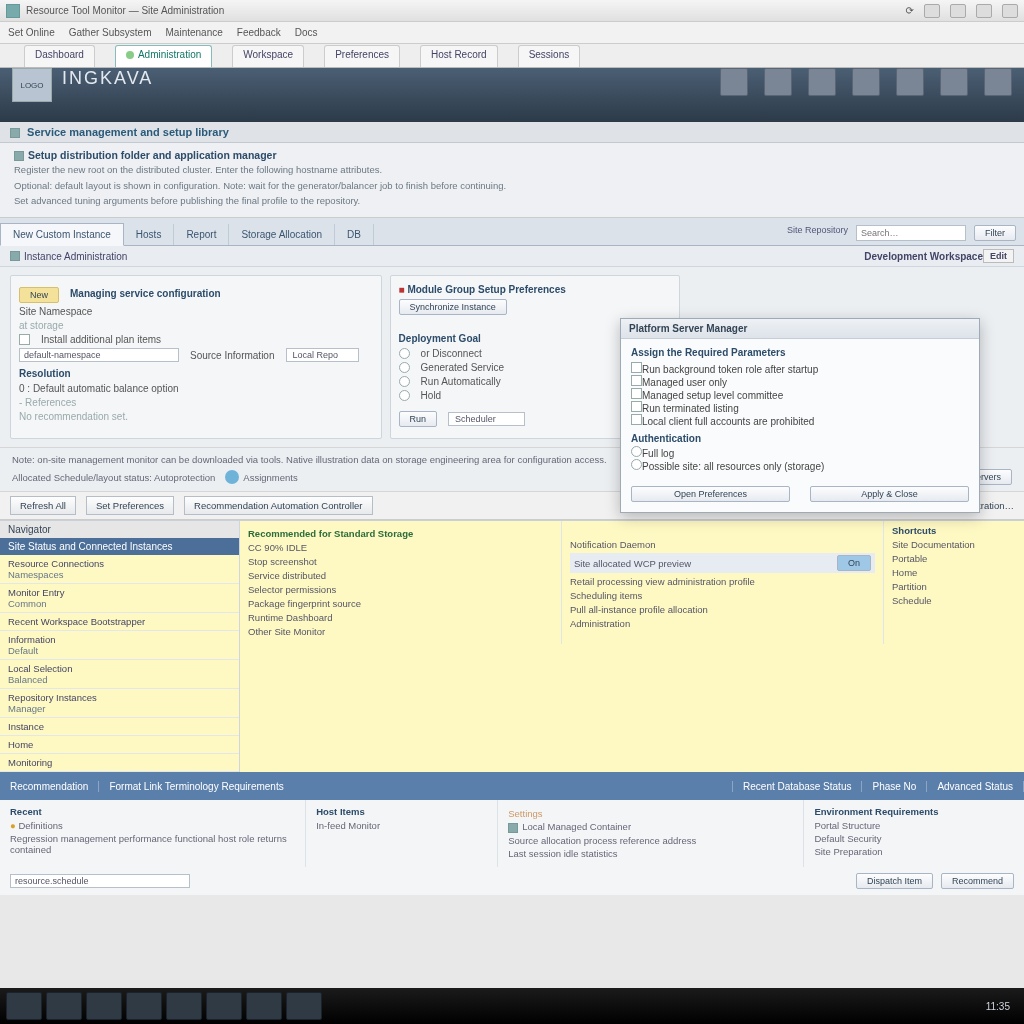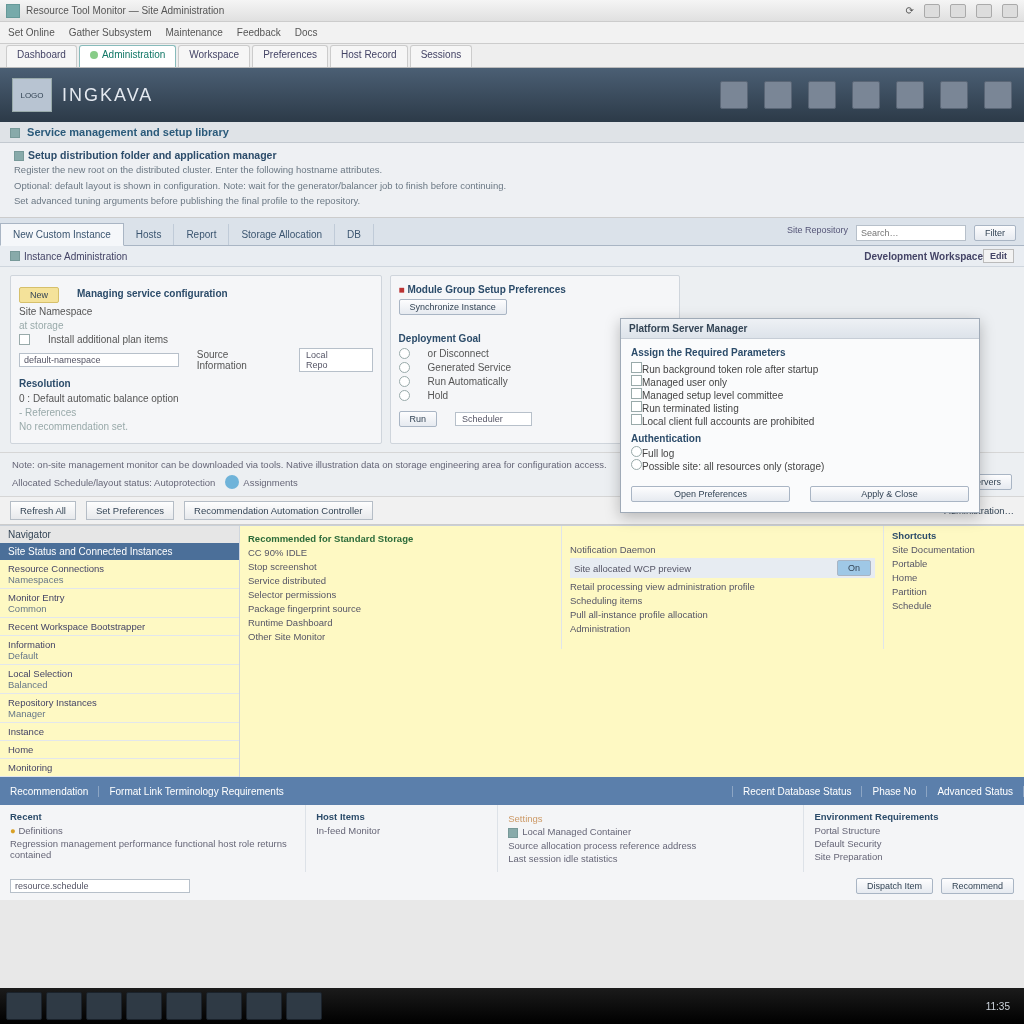--- a/index.html
+++ b/index.html
@@ -32,28 +32,28 @@
     border-bottom:1px solid #ccc;
   }
   .browser-tabs {
     height: 24px; background:#eee;
     display:flex; align-items:flex-end; gap:2px; padding-left:6px;
     border-bottom:1px solid #bbb;
   }
   .btab {
     height:22px; padding:3px 10px 0; font-size:10px;
     background:#f6f6f6; border:1px solid #ccc; border-bottom:none;
-    border-radius:3px 3px 0 0; color:#446;
+    border-radius:3px 3px 0 0; color:#446;margin-left:18px;
   }
   .btab.active { background:#fff; border-color:#8bb; color:#176; }
   .btab .dot{display:inline-block;width:8px;height:8px;border-radius:50%;background:#8c8;margin-right:4px;vertical-align:middle;}
   .header-band {
     height: 54px;
     background: linear-gradient(#4b5f74,#2c3a48);
-    display:flex; align-items:center;
+    display:flex; align-items:flex-start;
     padding: 0 12px;
     color:#d0d8e2;
   }
   .logo-box { width:40px; height:34px; background:#b8c4d2; border:1px solid #9aa; margin-right:10px; display:flex;align-items:center;justify-content:center;font-size:8px;color:#345;}
   .brand { font-size:18px; letter-spacing:2px; color:#e4e9f0; }
   .header-icons { margin-left:auto; display:flex; gap:16px; }
   .hicon { width:28px; height:28px; background:#7a8696; border:1px solid #5a6676; border-radius:2px;}
   .section-header {
     background:#dfe3e7; padding:4px 10px; font-size:11px;
     color:#2a5a7a; font-weight:bold; border-bottom:1px solid #c3c9d0;
@@ -80,21 +80,21 @@
   .work-area {
     display:flex; gap:8px; padding:8px 10px;
     background:#eceff2;
   }
   .panel {
     background:#f5f6f8; border:1px solid #cfd5dc; border-radius:2px;
     padding:8px; flex:1;
     font-size:10px; color:#555;
   }
   .panel .ph { font-weight:bold; color:#2c4c6a; margin-bottom:4px; font-size:10px;}
-  .panel .row { display:flex; align-items:center; gap:18px; margin:3px 0;}
+  .panel .row { display:flex; align-items:center; gap:11px; margin:3px 0;}
   .chk { width:11px; height:11px; border:1px solid #9aa; background:#fff; display:inline-block;}
   .rad { width:11px; height:11px; border:1px solid #9aa; border-radius:50%; background:#fff; display:inline-block;}
   .mini-input { border:1px solid #b7c0ca; background:#fff; padding:1px 4px; font-size:9px; color:#556;}
   .pill-btn { display:inline-block; padding:2px 10px; border:1px solid #a9b5c4; background:linear-gradient(#fdfdfe,#e6eaf0); font-size:9px; color:#345; border-radius:2px;}
   .dialog {
     position:absolute; left:620px; top:318px; width:360px;
     background:#fafbfc; border:1px solid #9faab7; box-shadow:0 4px 14px rgba(0,0,0,.25);
     font-size:10px; color:#444;
   }
   .dialog .dh { background:linear-gradient(#eef1f5,#dde3ea); padding:4px 8px; font-weight:bold; color:#345; border-bottom:1px solid #c6cdd6;}

